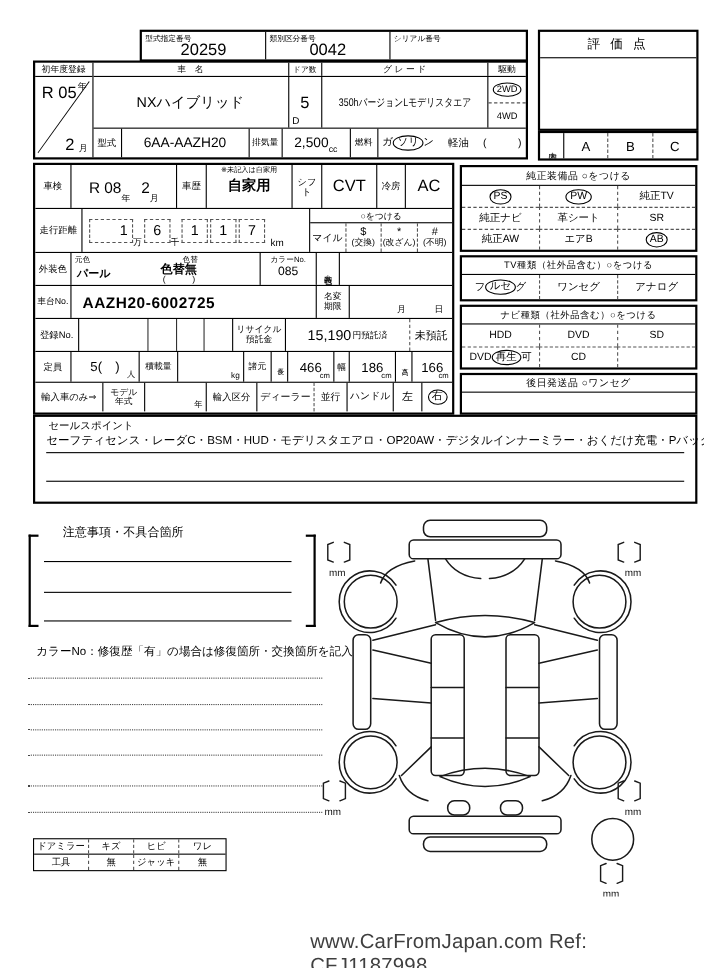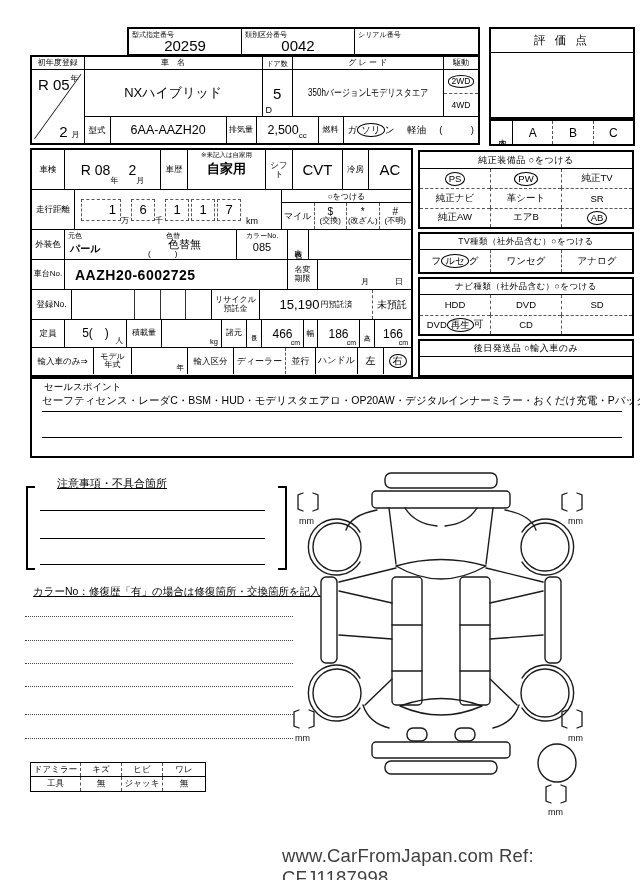--- a/index.html
+++ b/index.html
@@ -1,19 +1,19 @@
 <!DOCTYPE html>
 <html><head>
 <meta charset="utf-8">
 <style>
   html,body{margin:0;padding:0;background:#fff;}
   .sheet{position:relative;width:640px;height:880px;background:#fff;color:#000;
          font-family:"Liberation Sans","DejaVu Sans",sans-serif;overflow:hidden;}
   .sheet *{box-sizing:border-box;}
-  .abs{position:absolute;text-decoration:underline;}
+  .abs{position:absolute;}
   .cell{position:relative;display:flex;align-items:center;justify-content:center;overflow:hidden;}
   .bR{border-right:1.5px solid #000;}
   .dR{border-right:1px dashed #555;}
   .dL{border-left:1px dashed #555;}
   .dT{border-top:1px dashed #555;}
   .lab{font-size:8.5px;line-height:1.05;text-align:center;}
   .tiny{font-size:6.5px;line-height:1.1;}
   .corner-lab{position:absolute;top:1px;left:3px;font-size:7px;}
   .unit-br{position:absolute;bottom:1px;right:3px;font-size:7.5px;}
   .big{font-size:14px;}
@@ -196,21 +196,21 @@
 
     <div class="frow" style="height:30px">
       <div class="cell bR lab" style="width:33px">外装色</div>
       <div class="cell bR" style="width:172px;padding:0">
         <div style="flex:1;position:relative;height:100%">
           <span class="corner-lab">元色</span>
           <span style="position:absolute;left:5px;bottom:3px;font-size:10px;font-weight:600">パール</span>
         </div>
         <div style="width:96px;position:relative;height:100%">
           <span style="position:absolute;top:1px;left:26px;font-size:7px">色替</span>
-          <span style="position:absolute;top:7px;left:28px;font-size:11px;font-weight:400">色替無</span>
+          <span style="position:absolute;top:7px;left:6px;font-size:11px;font-weight:700">色替無</span>
           <span style="position:absolute;bottom:0;left:8px;font-size:8px">(　　　)</span>
         </div>
       </div>
       <div class="cell bR" style="width:51px;flex-direction:column;justify-content:flex-start">
         <span style="font-size:7px;margin-top:1px">カラーNo.</span>
         <span style="font-size:11px">085</span>
       </div>
       <div class="cell bR" style="width:21px">
         <span class="vert" style="font-size:7.5px">内装色</span>
       </div>
@@ -398,21 +398,21 @@
           <span></span>
         </div>
       <div class="gcell dL dT">
           <span></span>
           <span></span>
         </div>
     </div>
   </div>
 
   <div class="rbox" style="top:339px;height:38px">
-    <div class="rhead" style="height:16px">後日発送品 ○輸入車のみ</div>
+    <div class="rhead" style="height:16px">後日発送品 ○ワンセグ</div>
   </div>
 
   <div class="abs" style="left:57px;top:476px;font-size:11px">注意事項・不具合箇所</div>
   <div class="brkL" style="left:26px;top:486px"></div>
   <div class="brkR" style="left:278px;top:486px"></div>
   <div class="wline" style="left:40px;top:510px;width:225px"></div>
   <div class="wline" style="left:40px;top:538px;width:225px"></div>
   <div class="wline" style="left:40px;top:564px;width:225px"></div>
 
   <div class="abs" style="left:33px;top:585px;font-size:10.5px">カラーNo：修復歴「有」の場合は修復箇所・交換箇所を記入</div>

